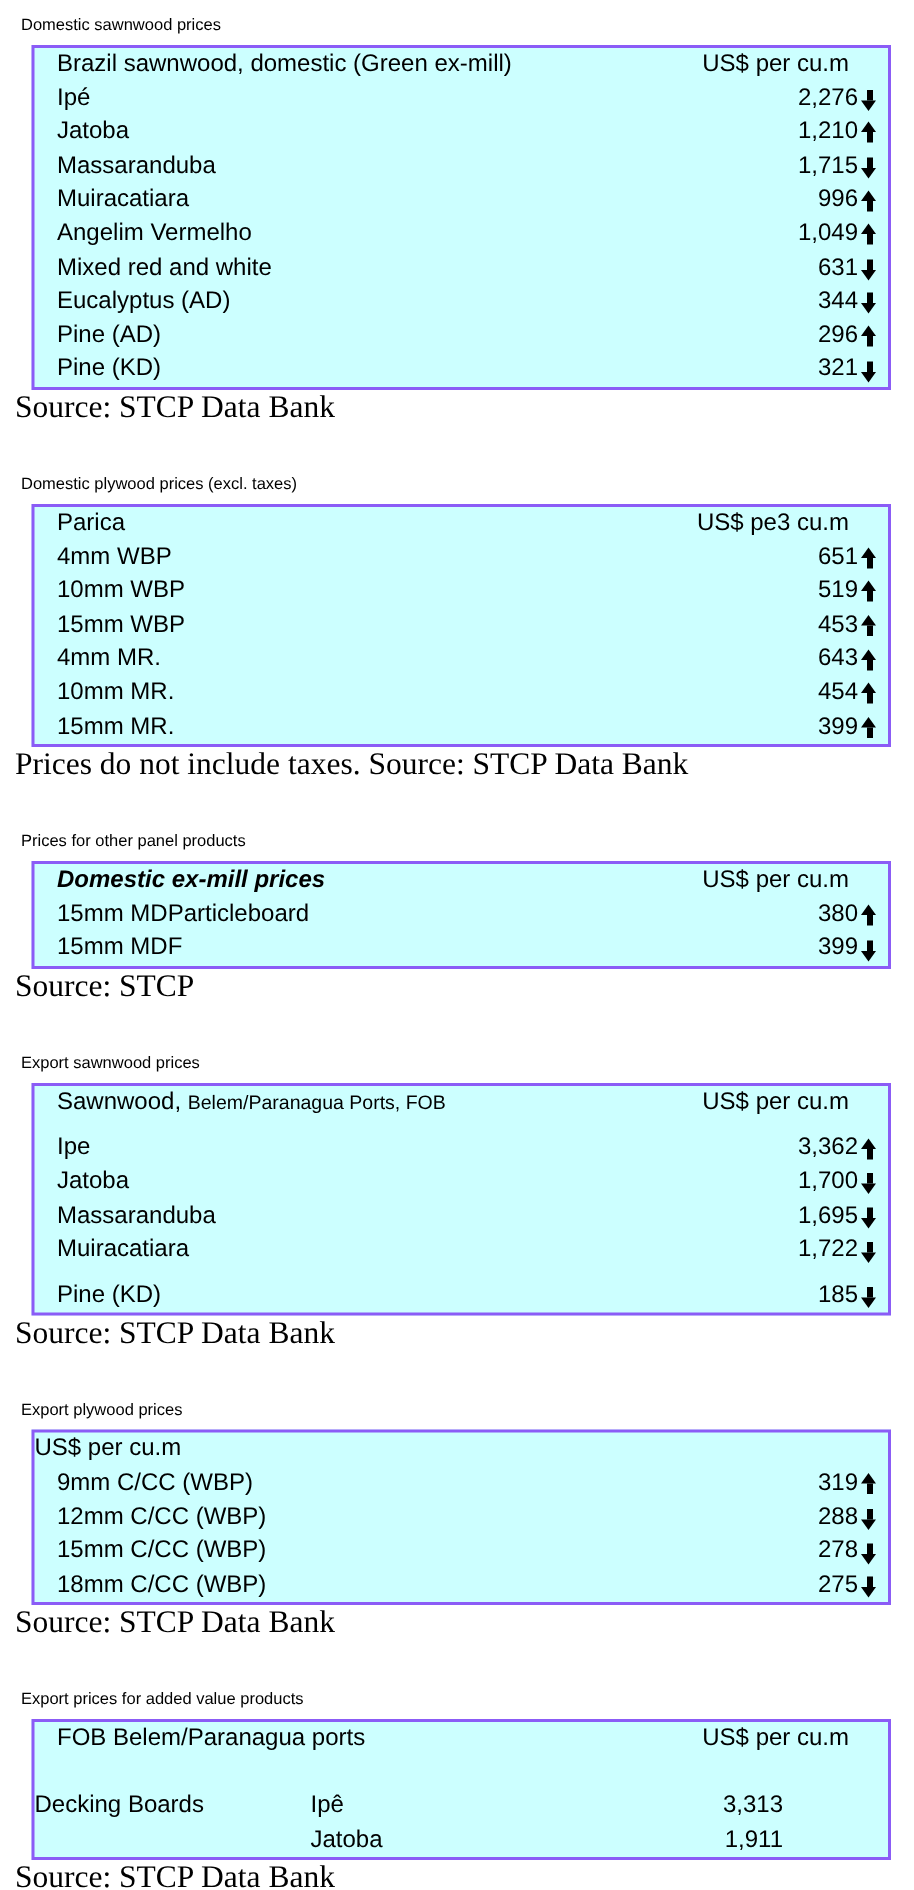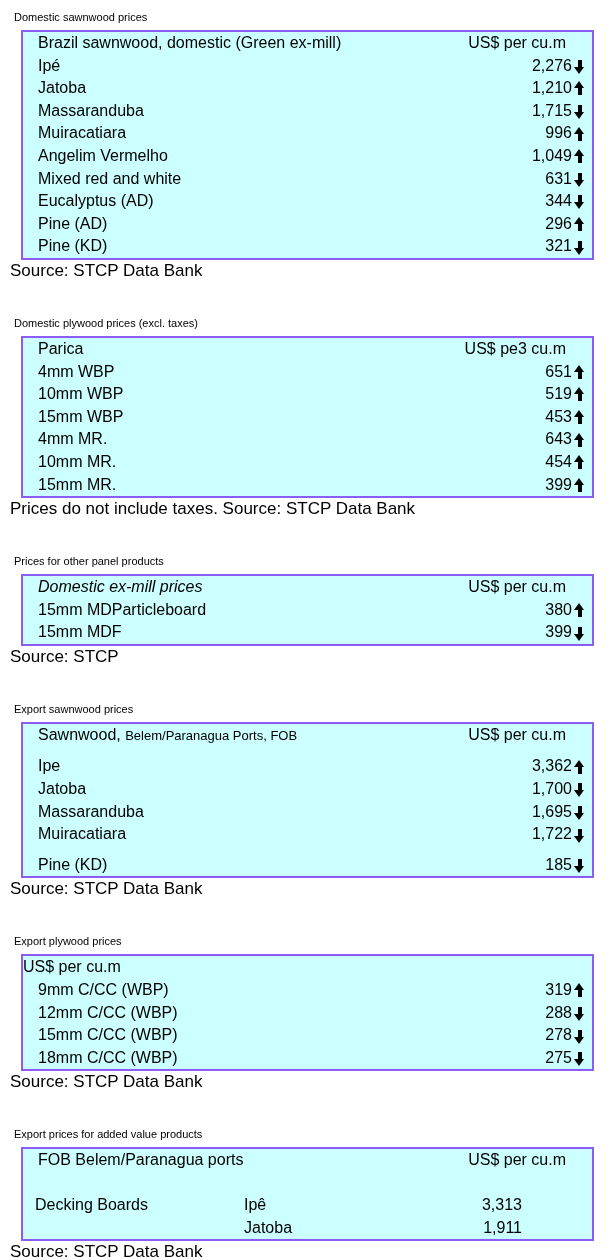--- a/index.html
+++ b/index.html
@@ -22,47 +22,47 @@
   .box {
     margin-left: 21px;
     margin-right: 15px;
     background: #ccffff;
     border: 2px solid #8b5cf6;
   }
 
   .row { display: flex; line-height: 22.6px; font-size: 16px; }
   .row .lbl { flex: 1; padding-left: 15px; white-space: nowrap; overflow: hidden; }
   .row .lbl .small { font-size: 13px; }
-  .row .lbl.italic { font-style: italic; }
+  .row .lbl.italic { font-style: italic; font-weight: bold; }
   .row .unit { text-align: center; padding-right: 26px; white-space: nowrap; }
 
   .row .val { display: flex; justify-content: flex-end; align-items: center; padding-right: 3px; }
   .row .num { text-align: right; white-space: nowrap; }
   .row .val.noarrow { padding-right: 70px; }
 
   
-  .row .g1 { width: 221px; padding-left: 12px; box-sizing: border-box; white-space: nowrap; }
+  .row .g1 { width: 184px; box-sizing: border-box; white-space: nowrap; }
   .row .item { flex: 1; white-space: nowrap; }
 
   
   .arr { display: inline-block; position: relative; width: 17px; height: 22px; }
   .arr .tri { position: absolute; left: 2px; width: 0; height: 0;
               border-left: 5.5px solid transparent; border-right: 5.5px solid transparent; }
   .arr .stem { position: absolute; left: 5.5px; width: 4px; height: 7px; background: #000; }
   .arr.up .tri { top: 4px; border-bottom: 7px solid #000; }
   .arr.up .stem { top: 11px; }
   .arr.down .tri { bottom: 3px; border-top: 7px solid #000; }
   .arr.down .stem { bottom: 10px; }
 
   .spacer-sm { height: 8px; }
   .spacer-lg { height: 22px; }
 
   .source {
-    font-family: Liberation Sans, sans-serif;
-    font-size: 17px;
+    font-family: Liberation Serif, serif;
+    font-size: 21px;
     line-height: 22px;
     margin-left: 10px;
   }
 </style>
 </head>
 <body>
 
 <div class="page">
 
   <div class="sec">

